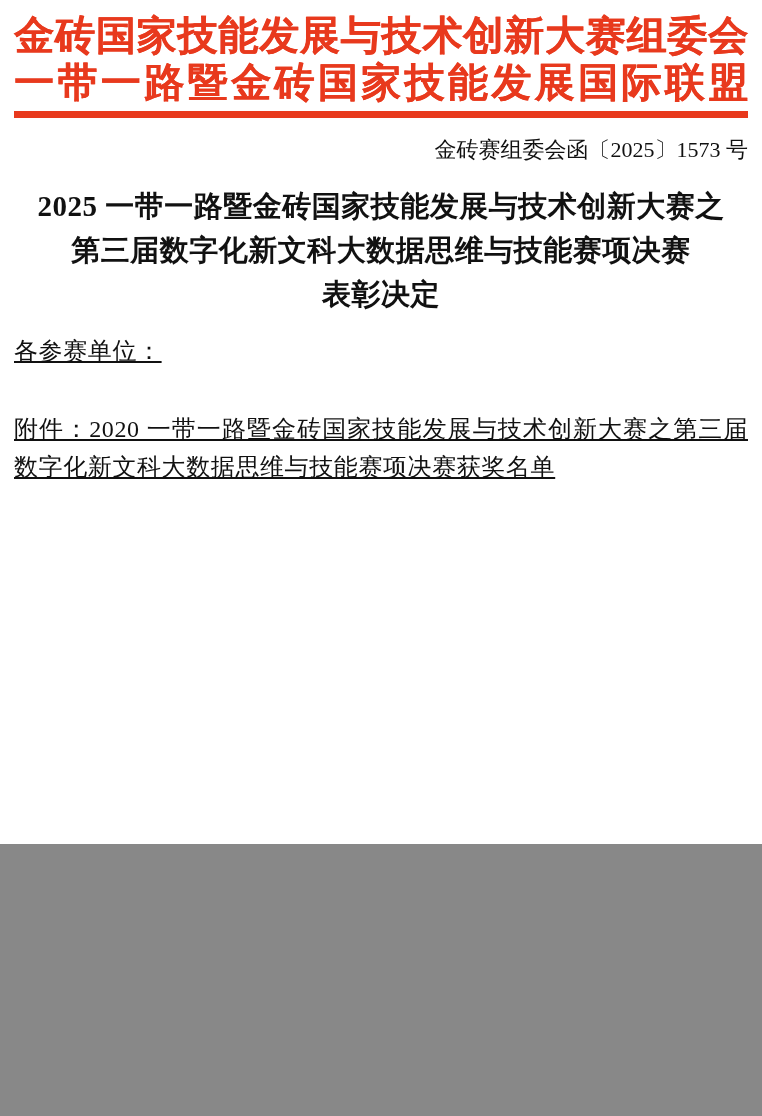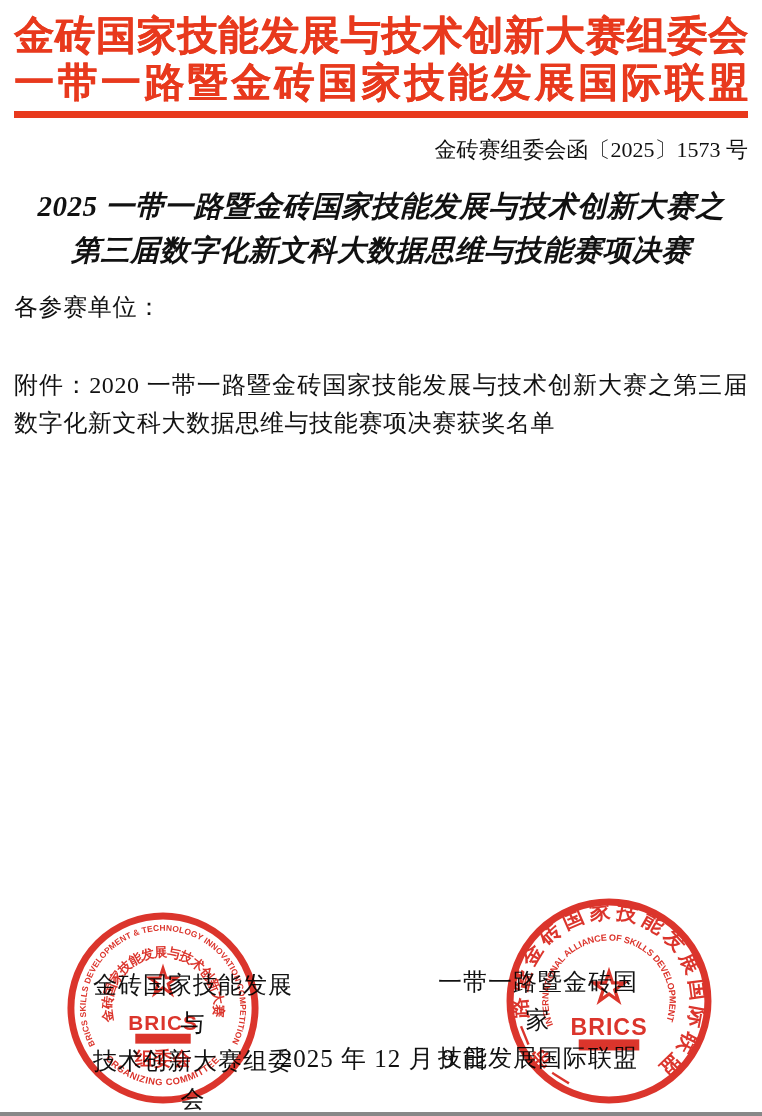--- a/index.html
+++ b/index.html
@@ -4,21 +4,21 @@
 <style>
   :root{
     --red:#e8391d;
     --seal-red:#d9251c;
     --ink:#111;
   }
   *{margin:0;padding:0;box-sizing:border-box;}
   html,body{background:#888;}
   .page{
     position:relative;
-    width:762px;height:1112px;
+    width:762px;height:844px;
     margin:0 auto;
     background:#ffffff;
     overflow:hidden;
     font-family:"Liberation Serif","DejaVu Serif",serif;
     color:var(--ink);
   }
   
   .masthead{padding:12px 14px 0;}
   .mast-line{
     color:var(--red);
@@ -36,24 +36,24 @@
     border-top:5px solid var(--red);
     border-bottom:2px solid var(--red);
   }
   .doc-number{
     margin:18px 14px 0;
     text-align:right;
     font-size:22px;
     line-height:28px;
   }
   
-  .title-block{margin-top:20px;text-align:center;font-weight:bold;font-style:italic;}
+  .title-block{margin-top:20px;text-align:center;font-weight:bold;}
   .title-line{font-size:29px;line-height:44px;letter-spacing:0.5px;}
   
-  .body-block{margin:16px 14px 0;font-size:24px;line-height:38px;letter-spacing:0.6px;text-align:justify;}
+  .body-block{margin:16px 14px 0;font-size:24px;line-height:38px;letter-spacing:0.6px;text-align:justify;text-decoration:underline;}
   .para{text-indent:2em;}
   .attachment{margin-top:40px;}
   
   .sig{position:absolute;z-index:1;font-size:24px;line-height:38px;letter-spacing:1px;}
   .sig-left{left:85px;top:966px;width:216px;text-align:center;}
   .sig-right{left:430px;top:963px;width:216px;text-align:center;}
   .date-line{position:absolute;left:6px;right:0;top:1042px;text-align:center;font-size:25px;z-index:1;letter-spacing:1px;}
   .seal{position:absolute;z-index:3;mix-blend-mode:multiply;opacity:.93;}
   .seal-left{left:64px;top:909px;width:198px;height:198px;}
   .seal-right{left:503px;top:895px;width:212px;height:212px;}
@@ -69,20 +69,21 @@
     <div class="mast-line">金砖国家技能发展与技术创新大赛组委会</div>
     <div class="mast-line">一带一路暨金砖国家技能发展国际联盟</div>
   </div>
   <div class="rule"></div>
 
   <div class="doc-number">金砖赛组委会函〔2025〕1573 号</div>
 
   <div class="title-block">
     <div class="title-line">2025 一带一路暨金砖国家技能发展与技术创新大赛之</div>
     <div class="title-line">第三届数字化新文科大数据思维与技能赛项决赛</div>
+    <div class="title-line">表彰决定</div>
   </div>
 
   <div class="body-block">
     <p class="salutation">各参赛单位：</p>
     <p class="attachment">附件：2020 一带一路暨金砖国家技能发展与技术创新大赛之第三届数字化新文科大数据思维与技能赛项决赛获奖名单</p>
   </div>
 
   <div class="sig sig-left">
     <div>金砖国家技能发展与</div>
     <div>技术创新大赛组委会</div>

